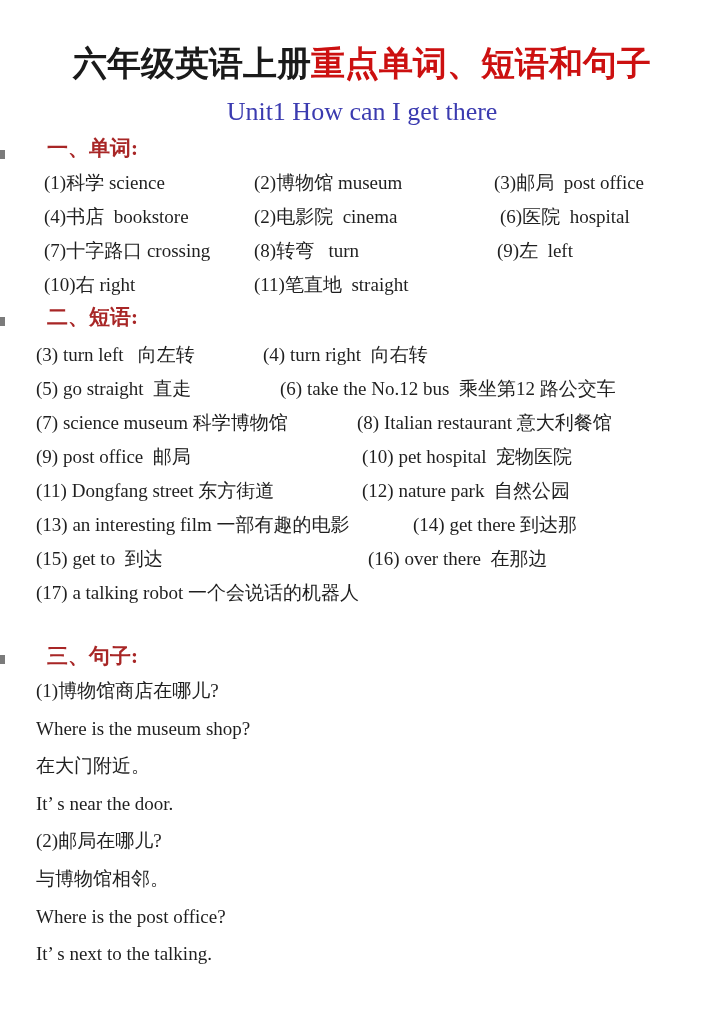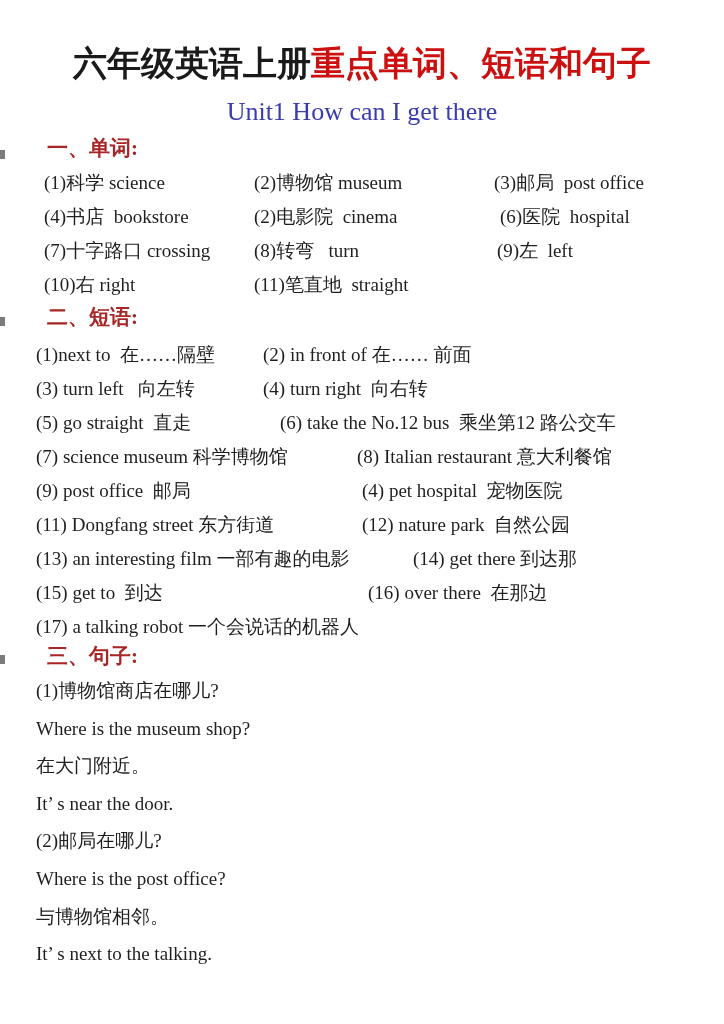--- a/index.html
+++ b/index.html
@@ -68,38 +68,34 @@
       </div>
       <div class="trow">
         <span style="left: 44px;">(10)右 right</span>
         <span style="left: 254px;">(11)笔直地  straight</span>
       </div>
     </div>
 
   <div class="sec-heading" id="phrases-heading">二、短语:</div>
   <div class="rows" id="phrases-rows">
       <div class="trow">
-        <span style="left: 36px;">(1)next to  在……隔壁</span>
-        <span style="left: 263px;">(2) in front of 在…… 前面</span>
-      </div>
-      <div class="trow">
         <span style="left: 36px;">(3) turn left   向左转</span>
         <span style="left: 263px;">(4) turn right  向右转</span>
       </div>
       <div class="trow">
         <span style="left: 36px;">(5) go straight  直走</span>
         <span style="left: 280px;">(6) take the No.12 bus  乘坐第12 路公交车</span>
       </div>
       <div class="trow">
         <span style="left: 36px;">(7) science museum 科学博物馆</span>
         <span style="left: 357px;">(8) Italian restaurant 意大利餐馆</span>
       </div>
       <div class="trow">
         <span style="left: 36px;">(9) post office  邮局</span>
-        <span style="left: 362px;">(4) pet hospital  宠物医院</span>
+        <span style="left: 362px;">(10) pet hospital  宠物医院</span>
       </div>
       <div class="trow">
         <span style="left: 36px;">(11) Dongfang street 东方街道</span>
         <span style="left: 362px;">(12) nature park  自然公园</span>
       </div>
       <div class="trow">
         <span style="left: 36px;">(13) an interesting film 一部有趣的电影</span>
         <span style="left: 413px;">(14) get there 到达那</span>
       </div>
       <div class="trow">
@@ -111,22 +107,22 @@
       </div>
     </div>
 
   <div class="sec-heading" id="sentences-heading">三、句子:</div>
   <div class="rows" id="sentences-lines">
       <div class="sline">(1)博物馆商店在哪儿?</div>
       <div class="sline">Where is the museum shop?</div>
       <div class="sline">在大门附近。</div>
       <div class="sline">It’ s near the door.</div>
       <div class="sline">(2)邮局在哪儿?</div>
+      <div class="sline">与博物馆相邻。</div>
       <div class="sline">Where is the post office?</div>
-      <div class="sline">与博物馆相邻。</div>
       <div class="sline">It’ s next to the talking.</div>
     </div>
 
   <div class="edge-artifact" style="top:150px"></div>
   <div class="edge-artifact" style="top:317px"></div>
   <div class="edge-artifact" style="top:655px"></div>
 
 </div>
 
 </body></html>

